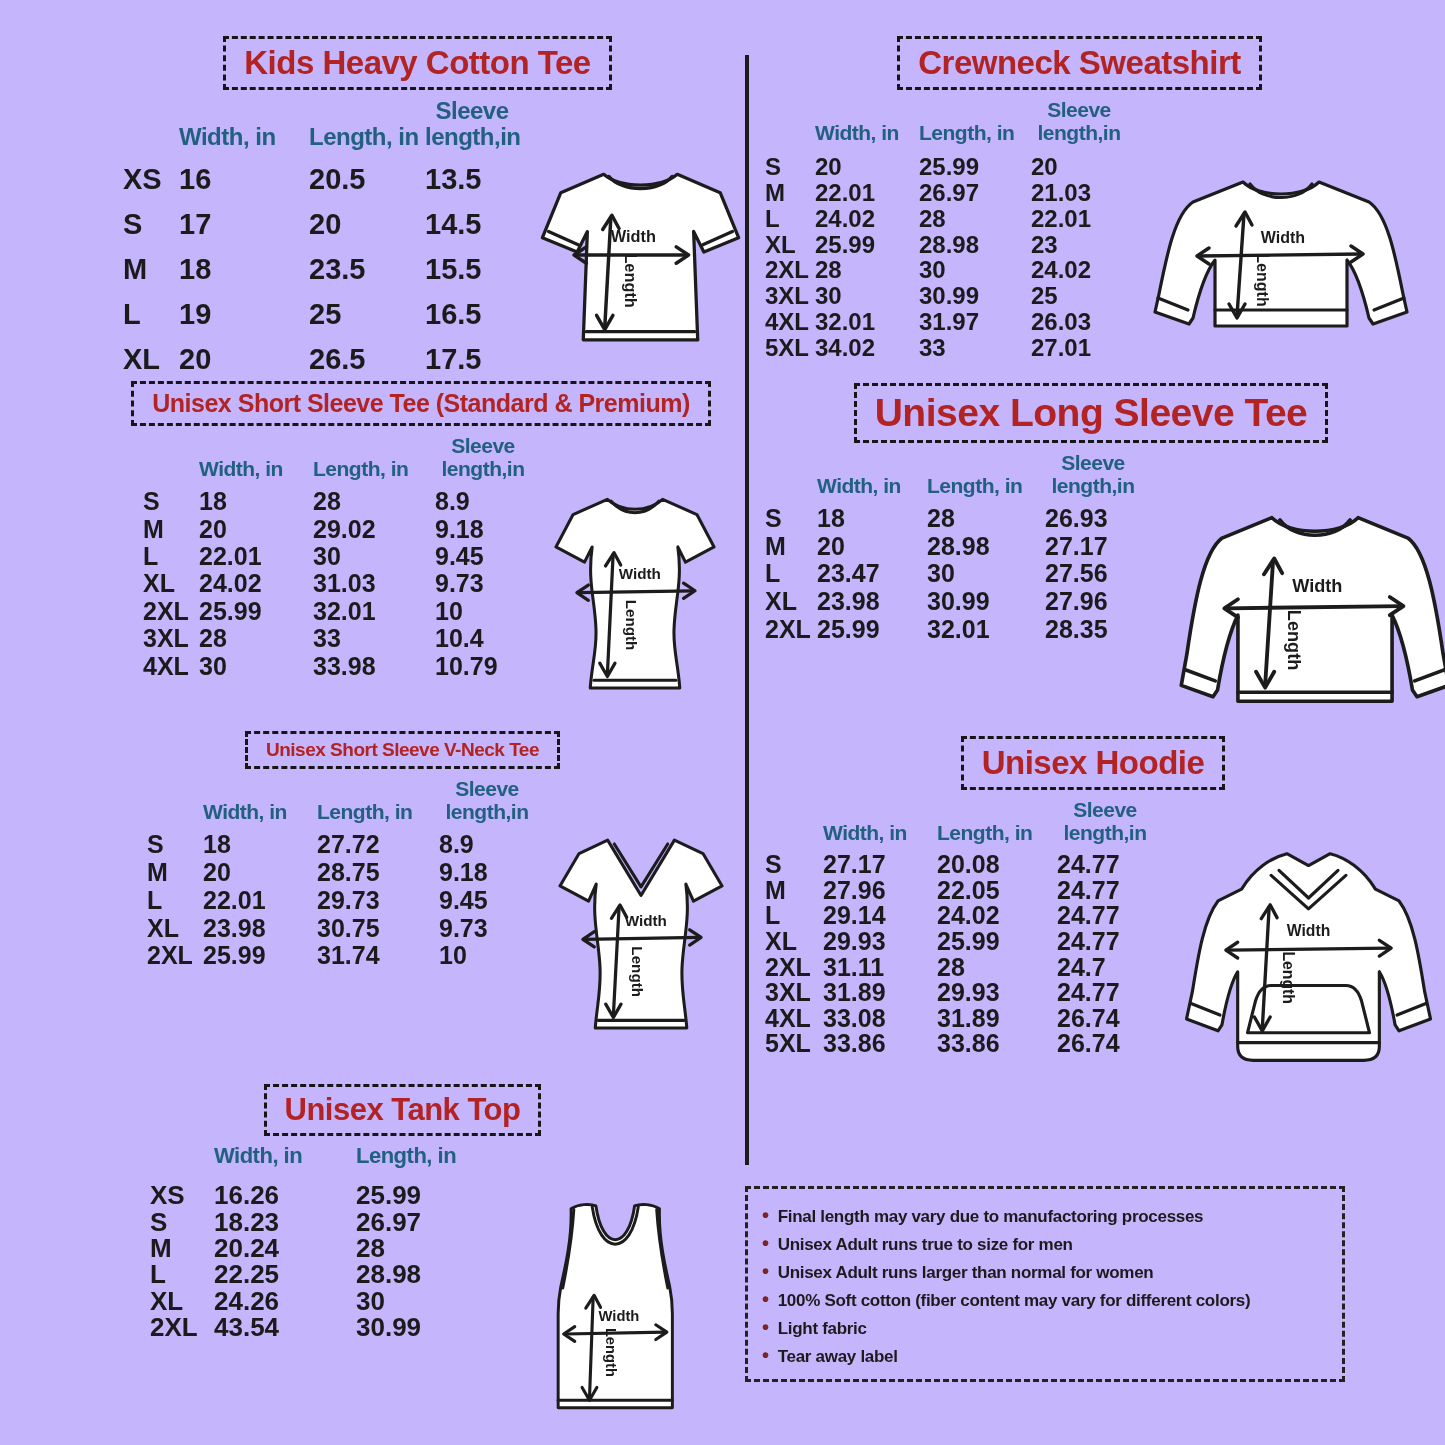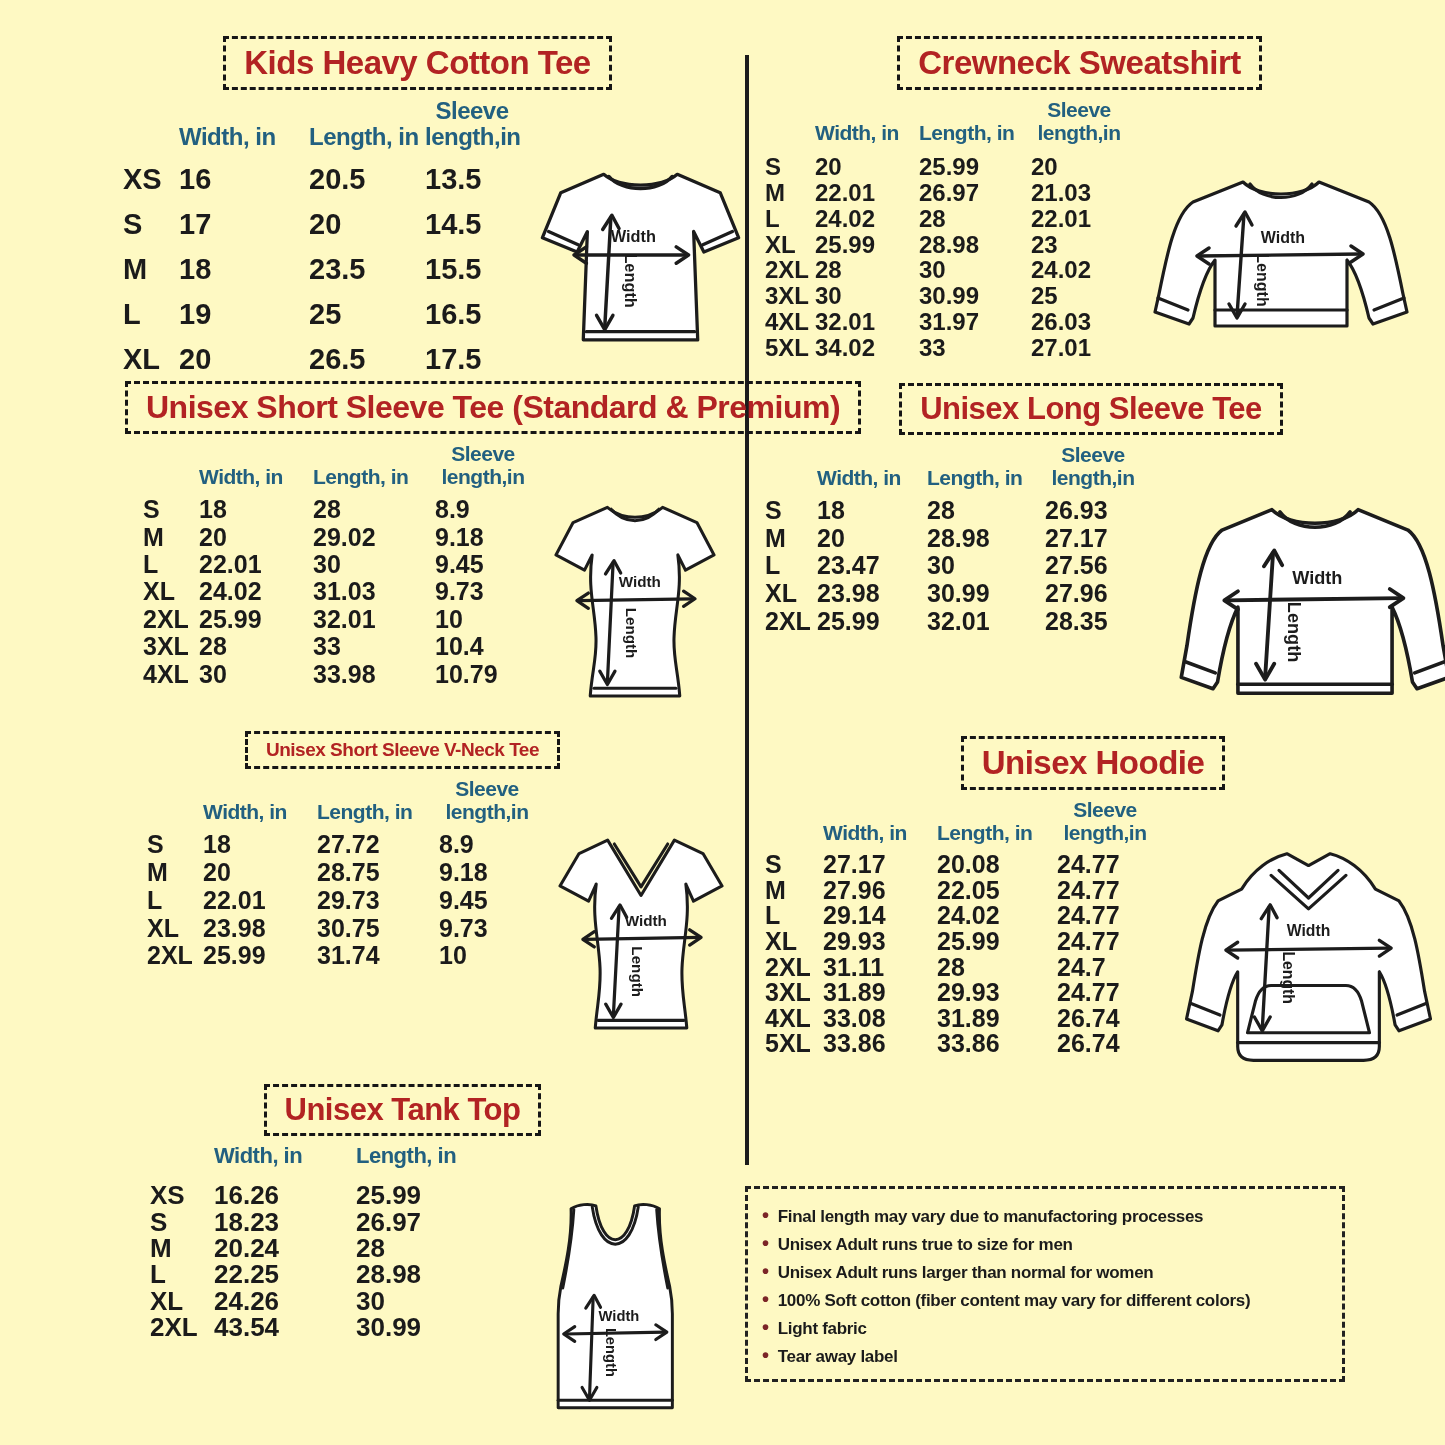--- a/index.html
+++ b/index.html
@@ -1,16 +1,16 @@
 <!DOCTYPE html>
 <html style="--title-red: #b22323; --header-blue: #226080; --bullet-maroon: #7b2527; --ink: #1b1b1b;"><head>
 <meta charset="utf-8">
 <style>
   html,body{margin:0;padding:0;background:#fff;}
-  .page{position:relative;width:1445px;height:1445px;background:#fef9c3;overflow:hidden;
+  .page{position:relative;width:1445px;height:1445px;background:#c4b5fd;overflow:hidden;
         font-family:"Liberation Sans",sans-serif;font-weight:700;color:var(--ink,#1b1b1b);}
   .divider{position:absolute;left:745px;top:55px;width:4px;height:1110px;background:#1c1c1c;}
   .sec{position:absolute;}
   .title-row{text-align:center;margin-bottom:8px;}
   .title-box{display:inline-block;border:3px dashed #161616;padding:5px 18px;
              color:var(--title-red,#b22323);font-size:33px;letter-spacing:-0.5px;white-space:nowrap;}
   .content{display:flex;align-items:flex-start;}
   .size-table{font-size:var(--fs,25px);}
   .trow{display:grid;grid-template-columns:var(--cols);line-height:var(--lh,27px);}
   .trow .c{padding-right:4px;}
@@ -25,25 +25,25 @@
   .arrow{stroke:#1c1c1c;stroke-width:3.4;fill:none;stroke-linecap:round;stroke-linejoin:round;}
   .svgtxt{font-family:"Liberation Sans",sans-serif;font-weight:700;font-size:16px;fill:#1c1c1c;stroke:none;}
   
   #sec-kids{left:95px;top:36px;width:645px;}
   #sec-kids .size-table{--cols:56px 130px 116px 98px;--fs:29px;--lh:45px;--hfs:24px;--hmb:6px;margin-left:28px;}
   #sec-kids .illo{width:235px;margin-top:60px;margin-right:4px;}
   #sec-crew{left:757px;top:36px;width:645px;}
   #sec-crew .size-table{--cols:50px 104px 112px 100px;--fs:24px;--lh:25.8px;--hmb:10px;margin-left:8px;}
   #sec-crew .illo{width:300px;margin-top:62px;}
   #sec-ss{left:95px;top:381px;width:622px;}
-  #sec-ss .title-box{font-size:32px;margin-left:30px;}
+  #sec-ss .title-box{font-size:25px;margin-left:30px;}
   #sec-ss .size-table{--cols:56px 114px 122px 100px;--fs:25px;--lh:27.4px;--hmb:8px;margin-left:48px;}
   #sec-ss .illo{width:200px;margin-top:52px;margin-right:4px;}
   #sec-ls{left:757px;top:383px;width:668px;}
-  #sec-ls .title-box{font-size:31px;}
+  #sec-ls .title-box{font-size:39px;}
   #sec-ls .size-table{--cols:52px 110px 118px 100px;--fs:25px;--lh:27.6px;--hmb:8px;margin-left:8px;}
   #sec-ls .illo{width:340px;margin-top:44px;}
   #sec-vneck{left:95px;top:731px;width:615px;}
   #sec-vneck .title-box{font-size:19px;}
   #sec-vneck .size-table{--cols:56px 114px 122px 100px;--fs:25px;--lh:27.8px;--hmb:8px;margin-left:52px;}
   #sec-vneck .illo{width:205px;margin-top:46px;margin-right:2px;}
   #sec-hoodie{left:757px;top:736px;width:672px;}
   #sec-hoodie .size-table{--cols:58px 114px 120px 100px;--fs:25px;--lh:25.6px;--hmb:8px;margin-left:8px;}
   #sec-hoodie .illo{width:305px;margin-top:38px;}
   #sec-tank{left:95px;top:1084px;width:615px;}

